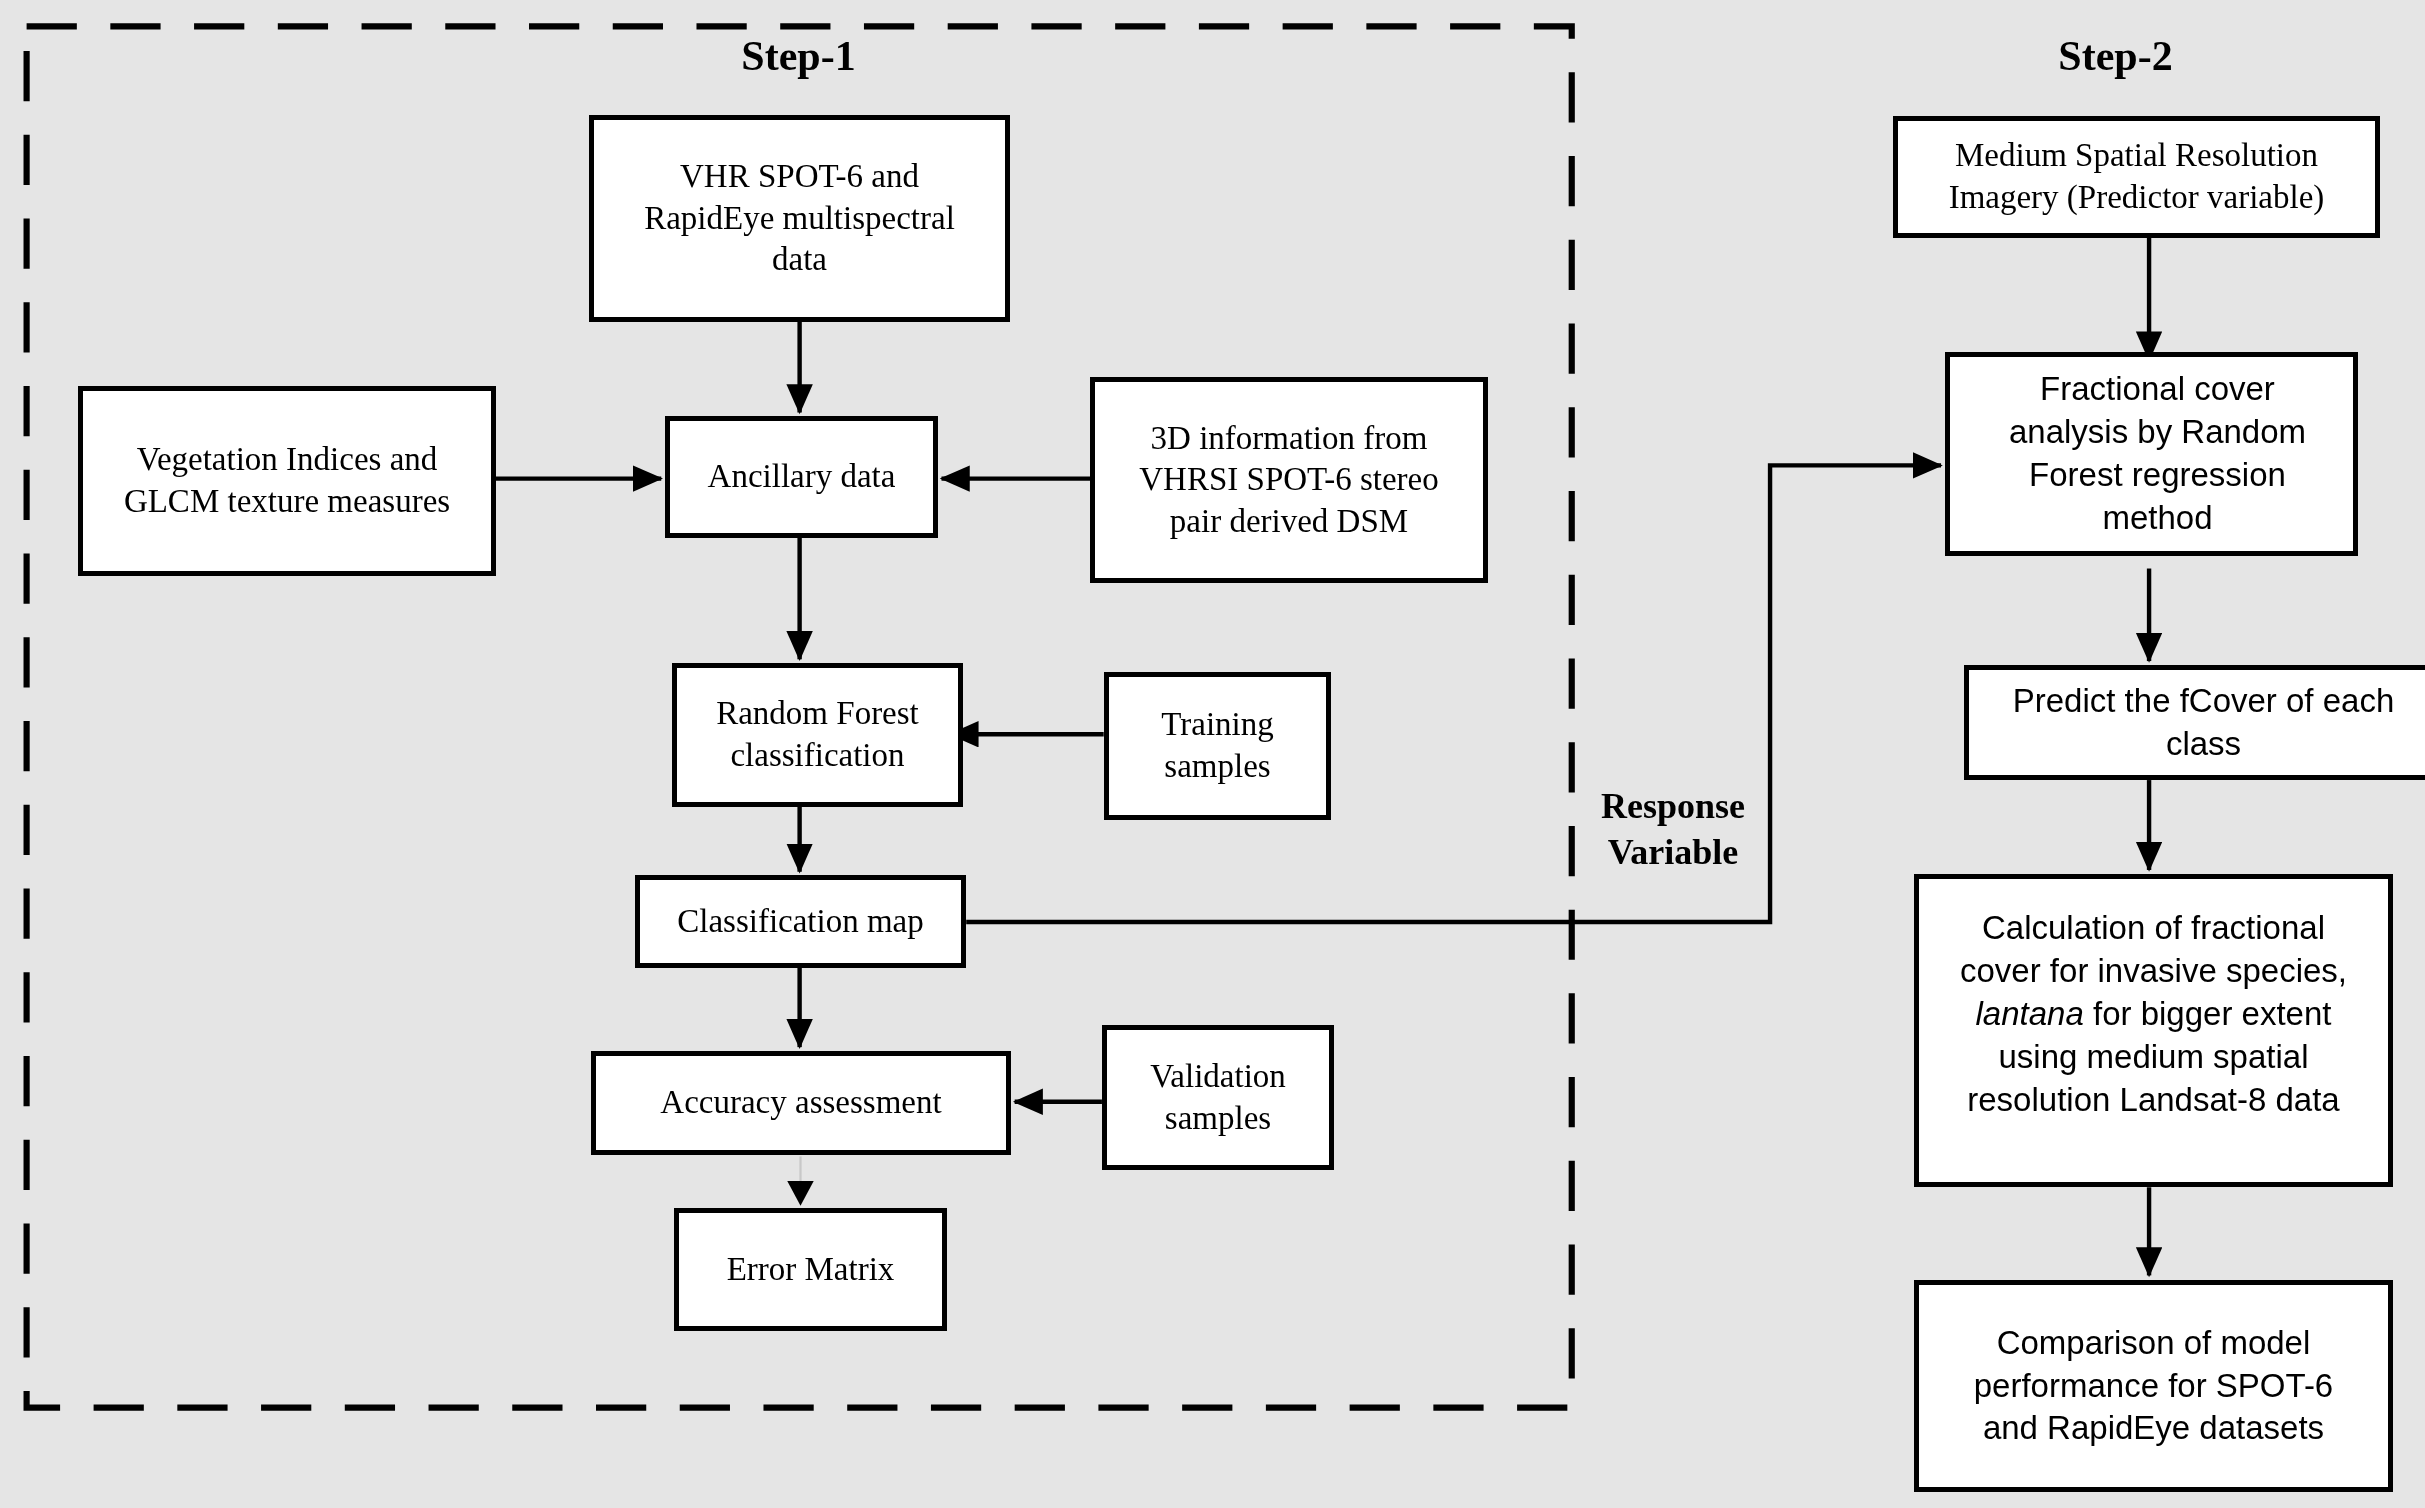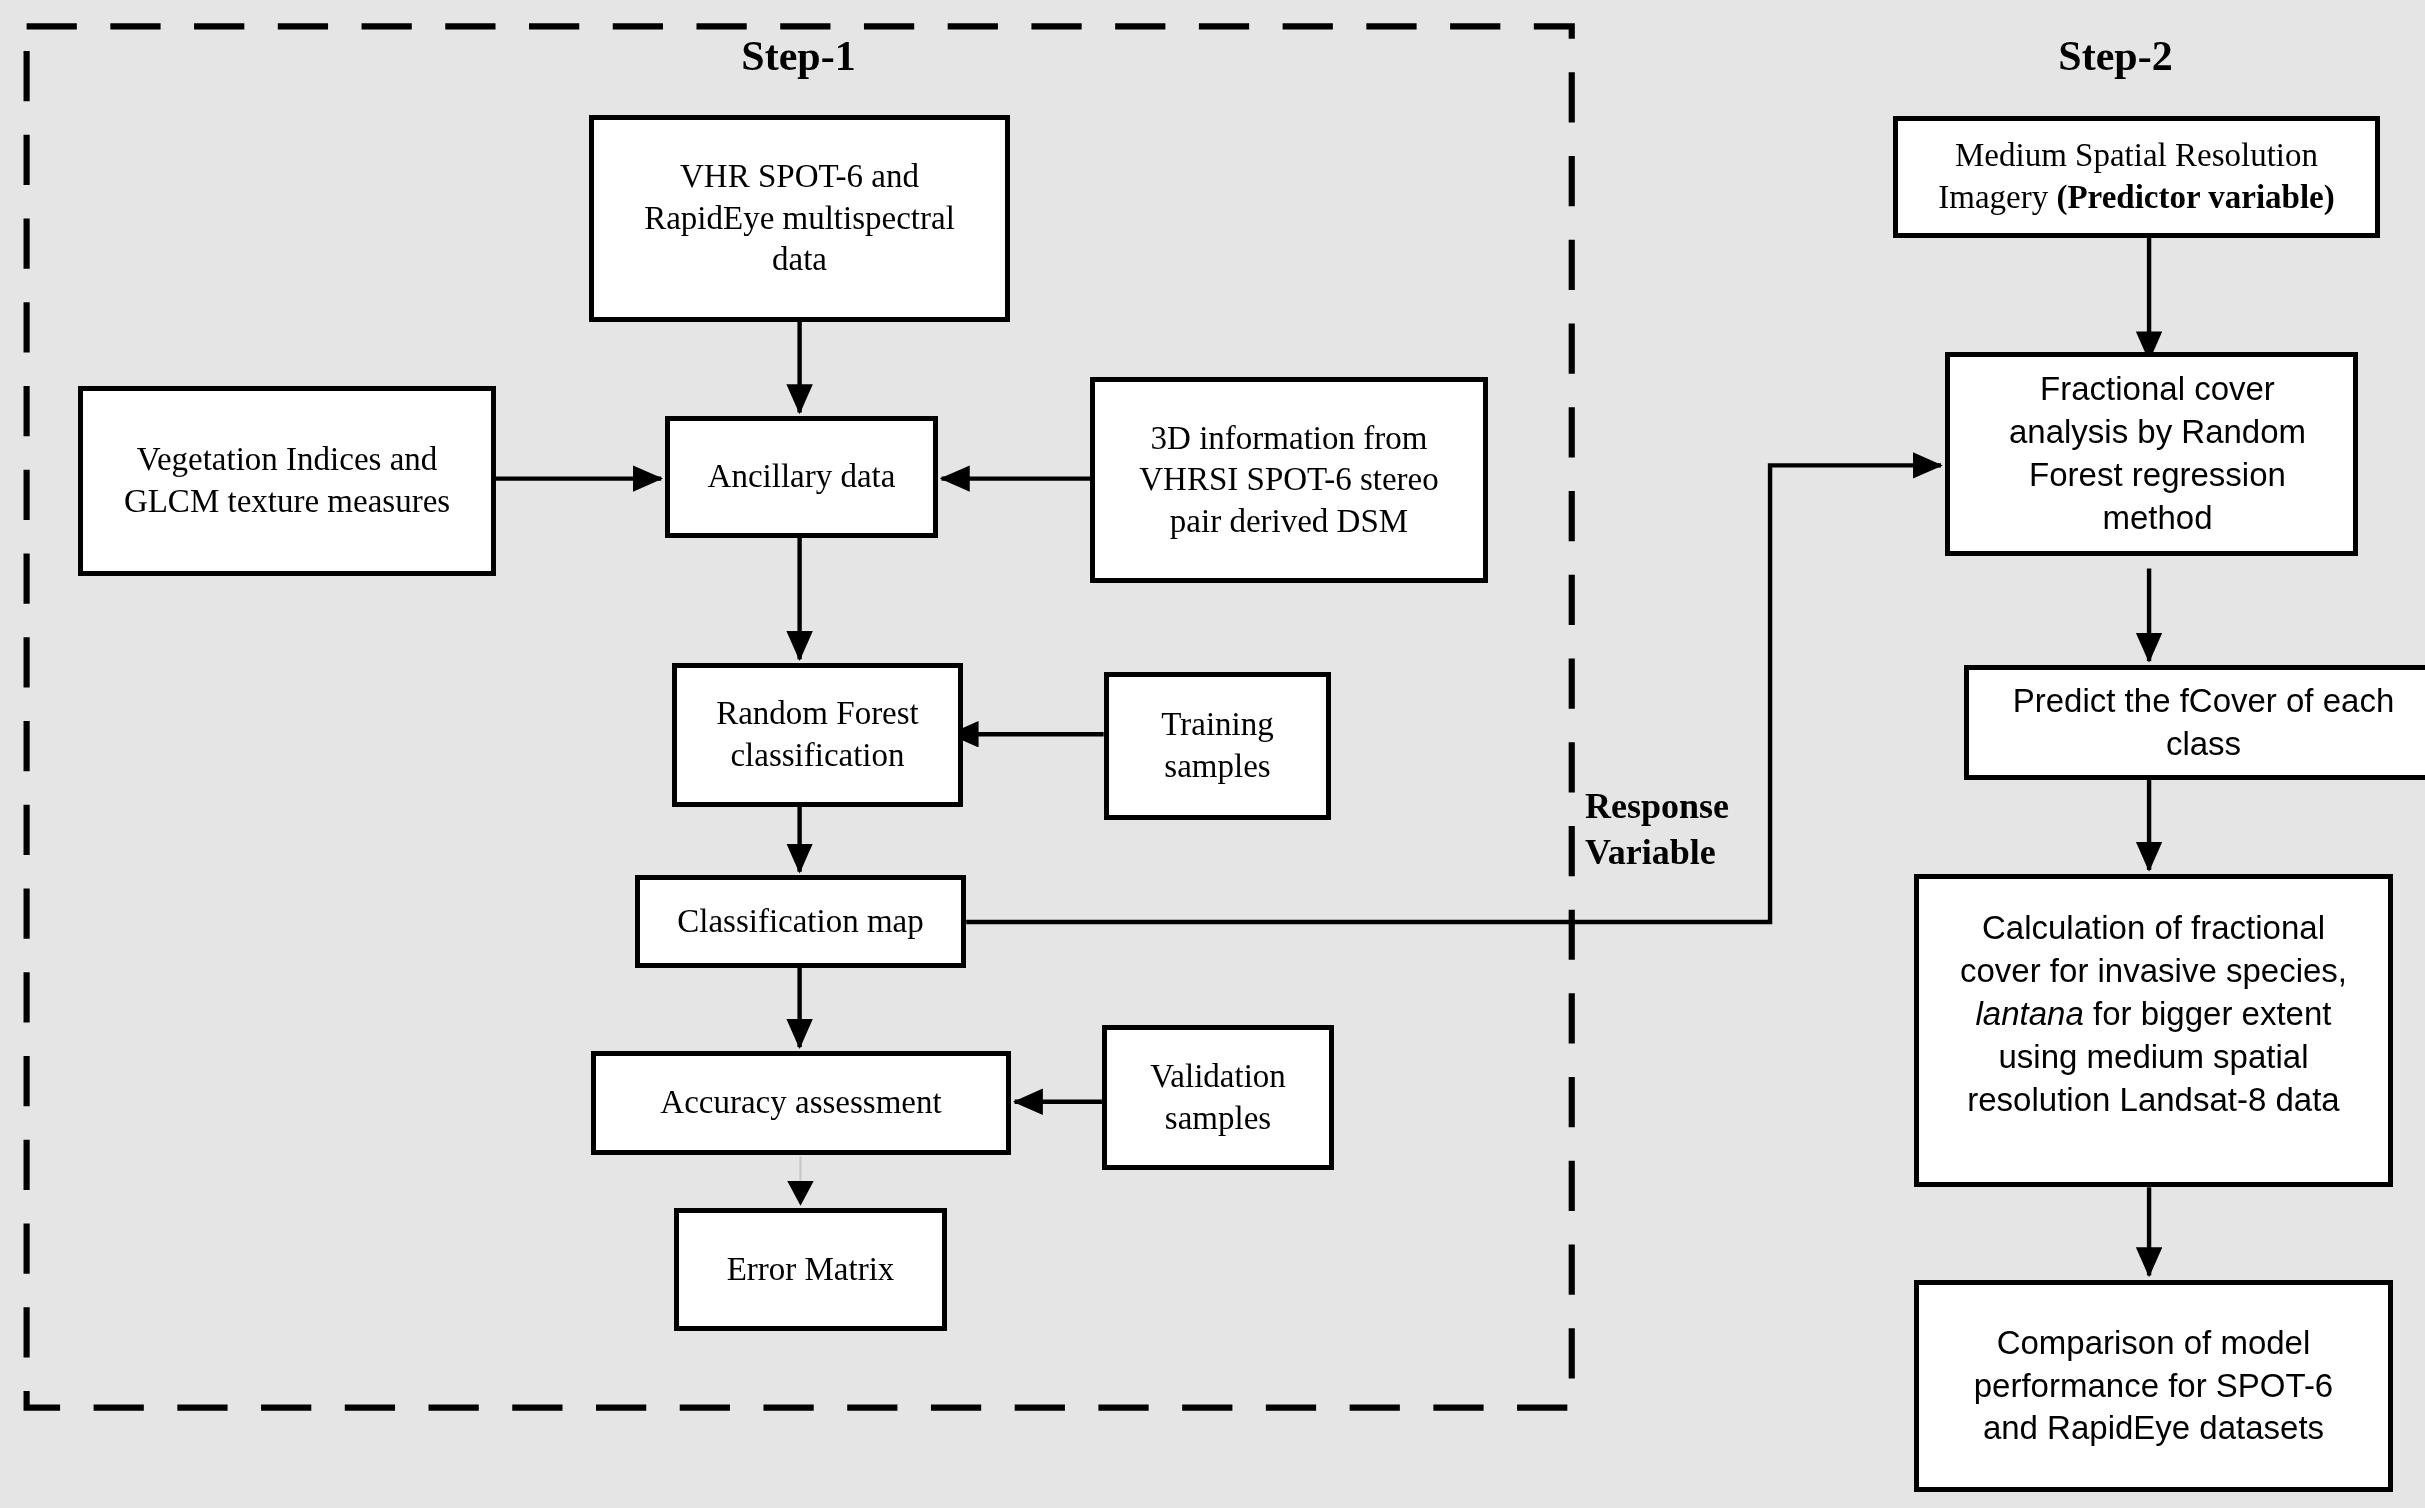--- a/index.html
+++ b/index.html
@@ -12,23 +12,23 @@
   }
   .serif{font-family:"Liberation Serif",serif;font-size:33px;line-height:1.26;}
   .sans{font-family:"Liberation Sans",sans-serif;font-size:33px;line-height:1.3;}
   .top-align{align-items:flex-start;padding-top:28px;}
   .title{
     position:absolute;font-family:"Liberation Serif",serif;font-weight:bold;
     font-size:42px;text-align:center;white-space:pre-line;
   }
   .free-label{
     position:absolute;font-family:"Liberation Serif",serif;font-weight:bold;
-    font-size:36px;line-height:1.28;text-align:left;white-space:pre-line;
+    font-size:36px;line-height:1.28;text-align:center;white-space:pre-line;
   }
-  .bold{font-weight:bold;}
+  .bold{font-weight:normal;}
   .italic{font-style:italic;text-align:right;}
   .arrow{stroke:#000;stroke-width:5;fill:none;}
   .thin-faint{stroke:#c8c8c8;stroke-width:2.5;fill:none;}
 </style>
 </head>
 <body>
 
 <div class="canvas">
 
   <svg class="layer" width="2426" height="1509" viewBox="0 0 2752 1712">

